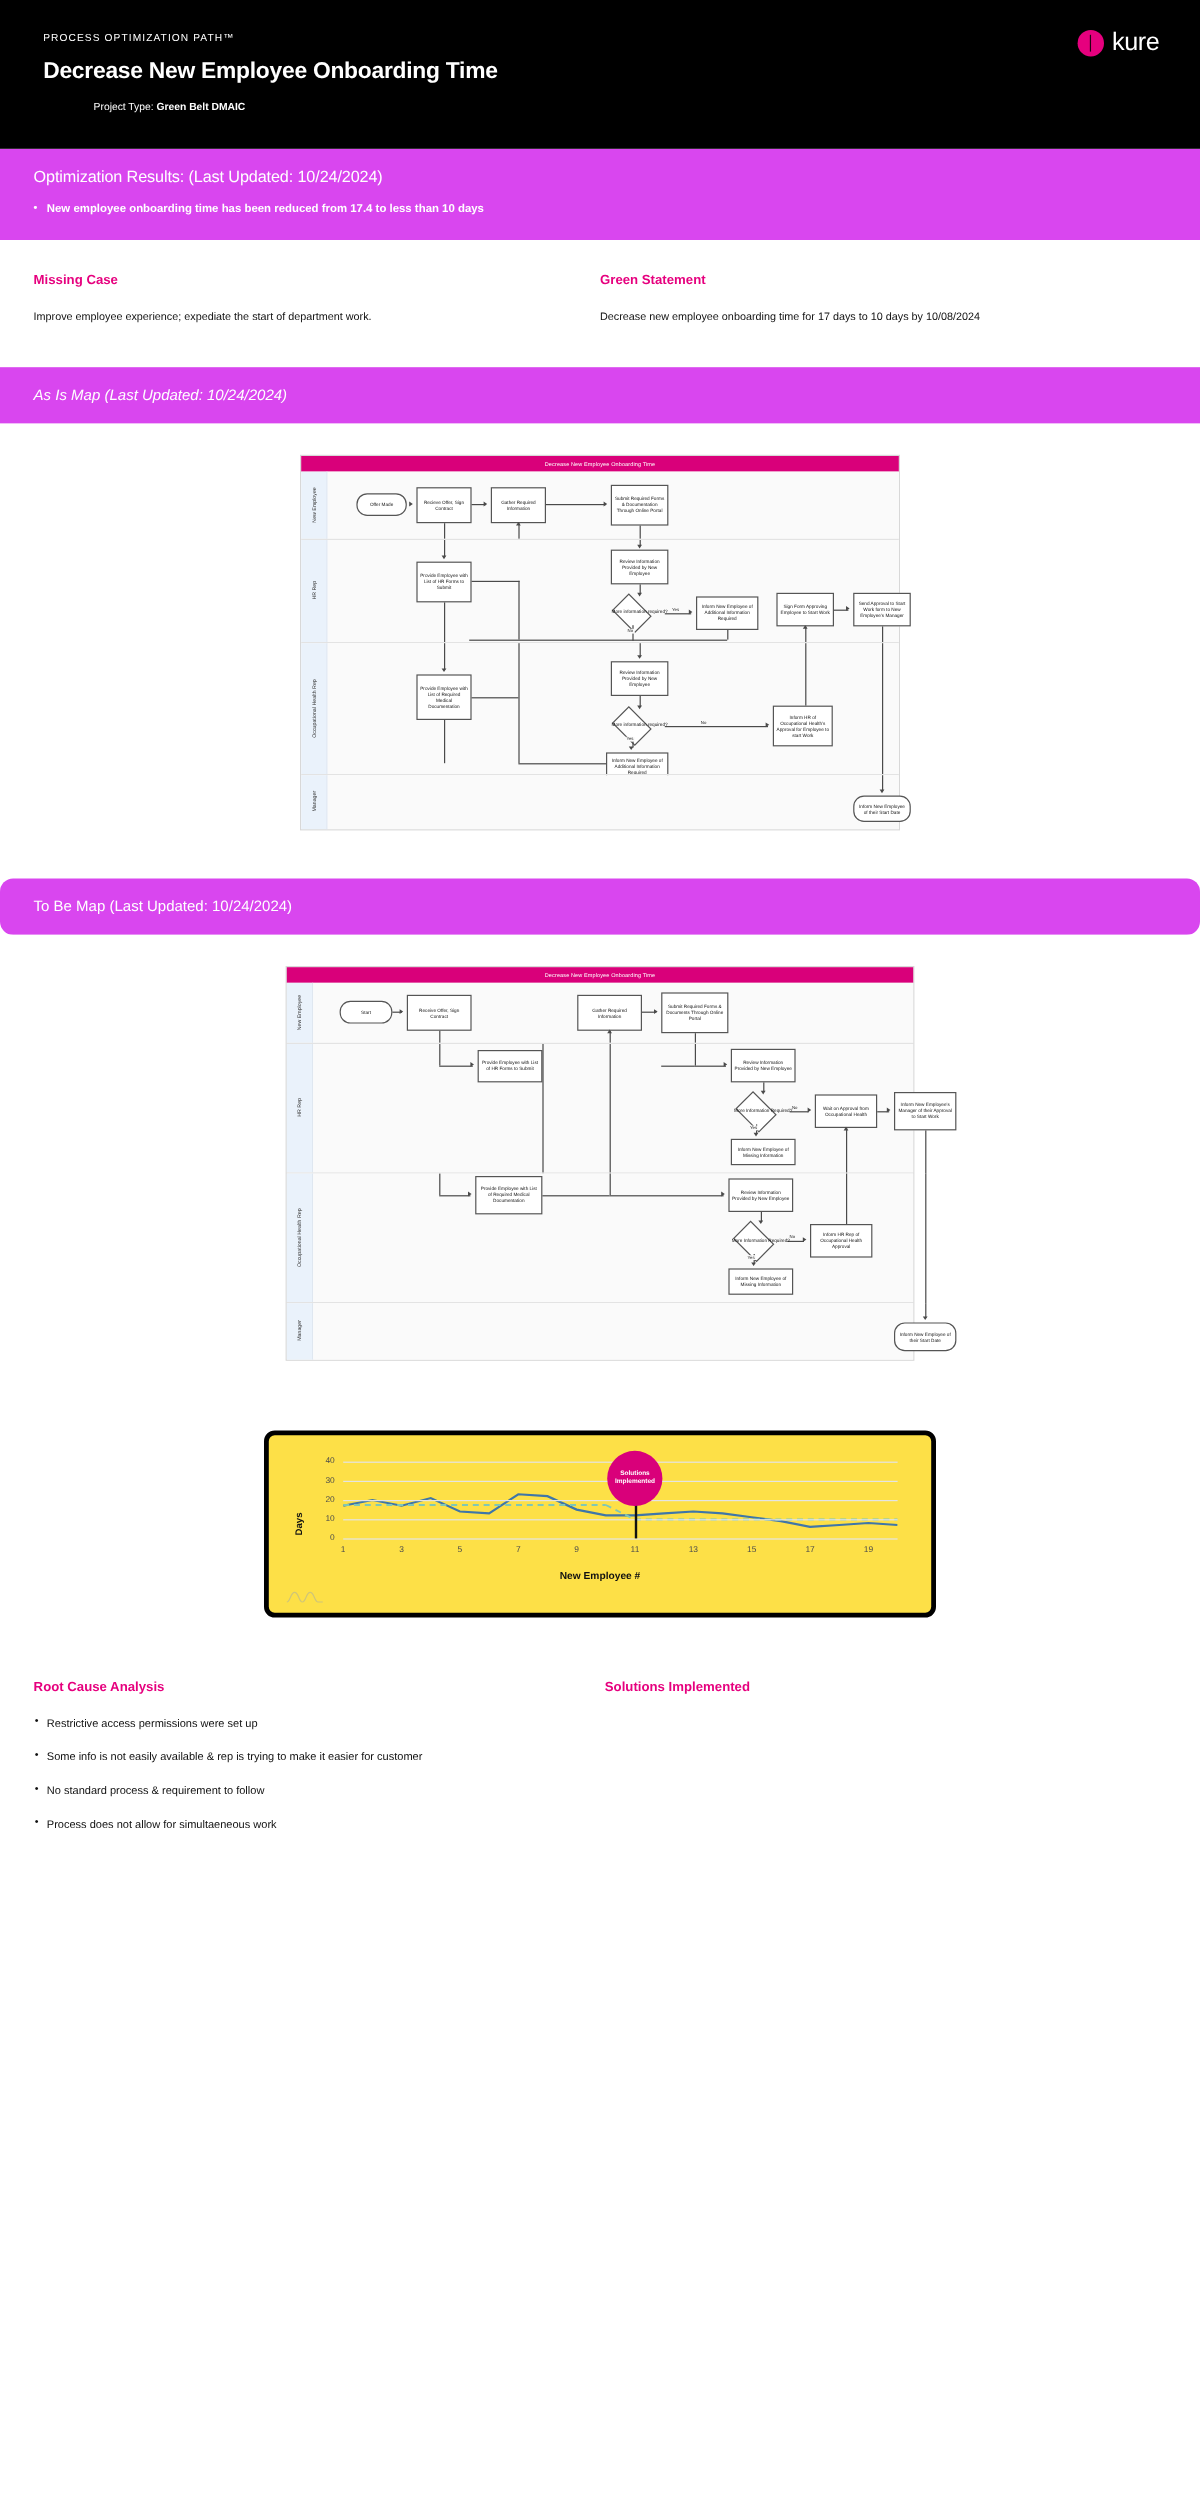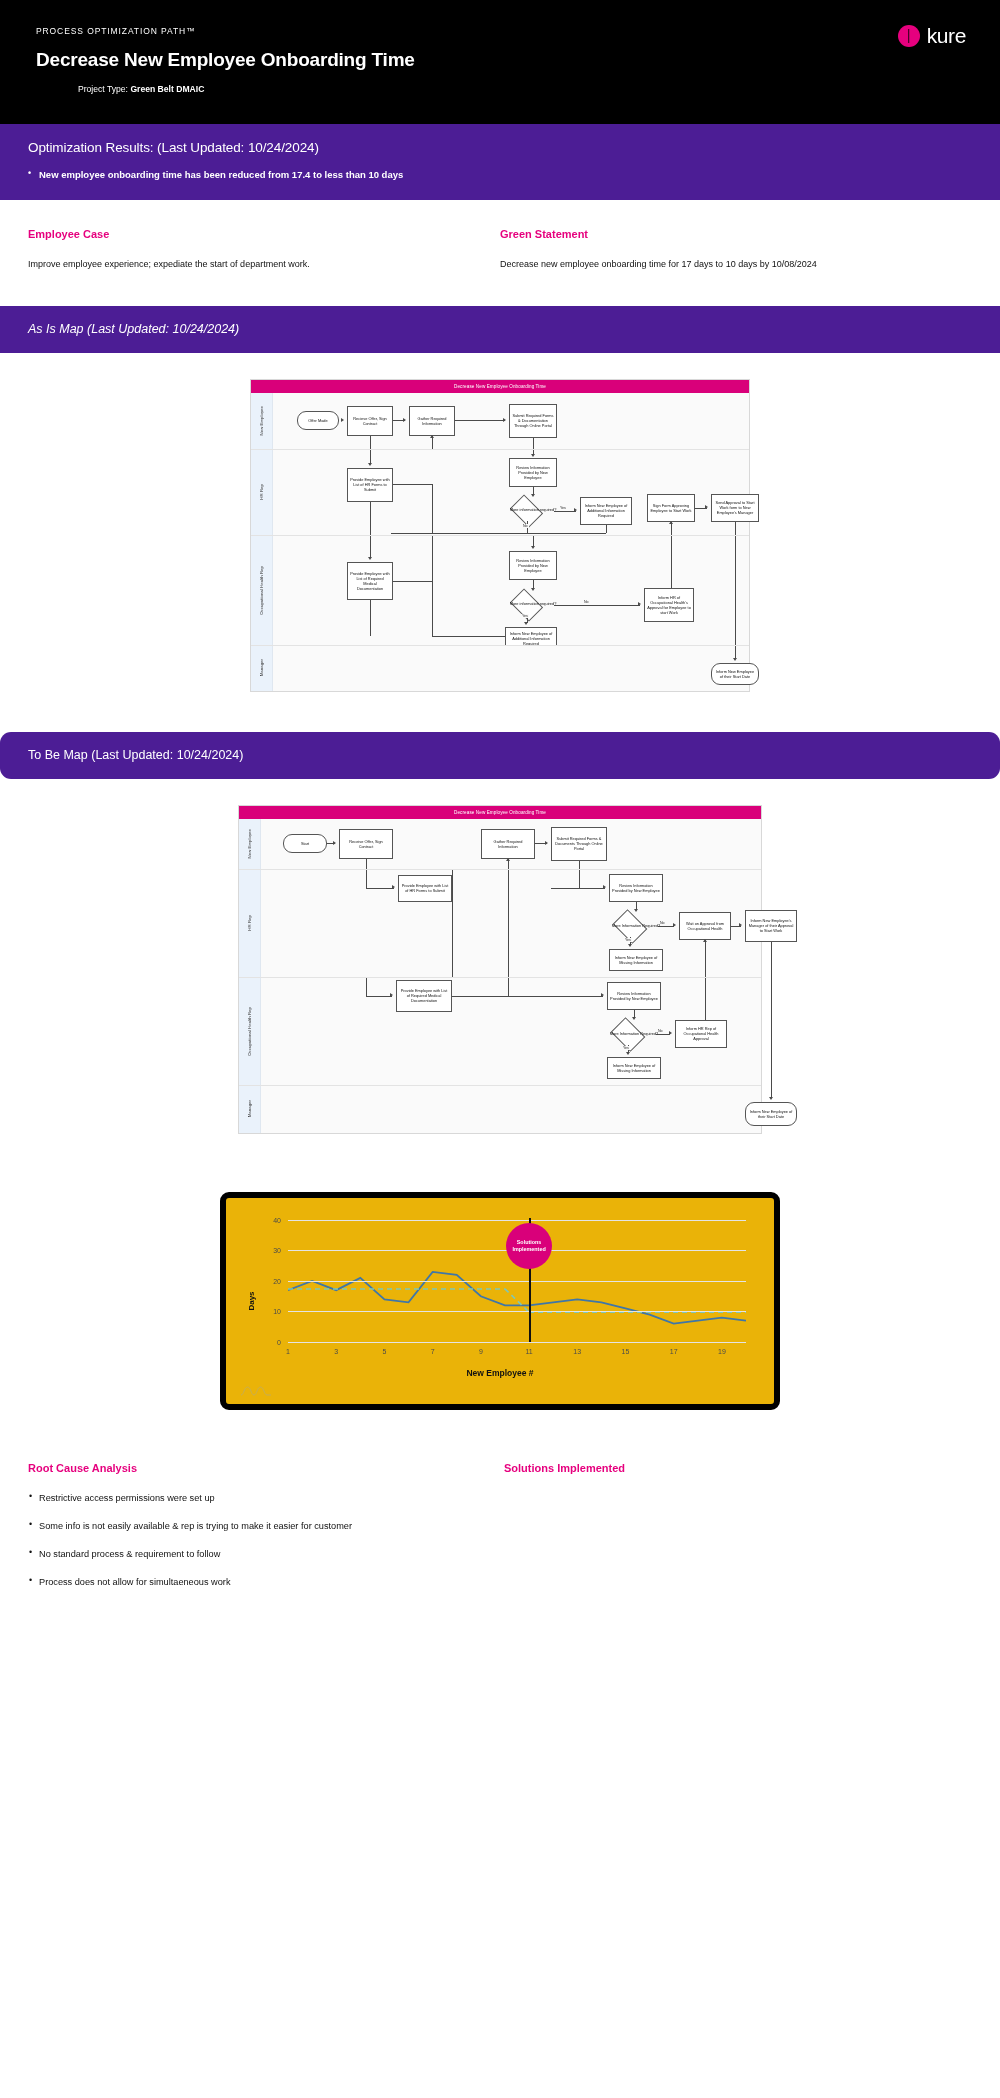--- a/index.html
+++ b/index.html
@@ -67,21 +67,21 @@
   }
   .logo-word {
     color: #ffffff;
     font-size: 21px;
     font-weight: 400;
     letter-spacing: -0.4px;
   }
 
   
   .band {
-    background: #4c1d95;
+    background: #d946ef;
     color: #ffffff;
     padding: 14px 28px 16px 28px;
   }
   .band-lg { padding: 16px 28px 18px 28px; }
   .band-title {
     font-size: 13.5px;
     font-weight: 400;
     letter-spacing: -0.1px;
   }
   .band-bullets { margin-top: 13px; }
@@ -236,25 +236,25 @@
 
   
   .chart-area {
     background: #ffffff;
     padding: 22px 0 26px 0;
     display: flex;
     justify-content: center;
   }
   .chart-card {
     width: 560px;
-    height: 218px;
-    border: 6px solid #000000;
+    height: 156px;
+    border: 4px solid #000000;
     border-radius: 9px;
     position: relative;
-    background: #eab308;
+    background: #fde047;
   }
   .plot {
     position: absolute;
     left: 62px; top: 22px;
     right: 28px; bottom: 62px;
   }
   .gridline {
     position: absolute;
     left: 0; right: 0;
     height: 1px;
@@ -346,21 +346,21 @@
 
   <div class="band band-lg">
     <div class="band-title">Optimization Results: (Last Updated: 10/24/2024)</div>
     <div class="band-bullets">
       <div class="band-bullet">New employee onboarding time has been reduced from 17.4 to less than 10 days</div>
     </div>
   </div>
 
   <div class="twocol">
     <div class="col">
-      <div class="col-head">Employee Case</div>
+      <div class="col-head">Missing Case</div>
       <div class="col-body">Improve employee experience; expediate the start of department work.</div>
     </div>
     <div class="col">
       <div class="col-head">Green Statement</div>
       <div class="col-body">Decrease new employee onboarding time for 17 days to 10 days by 10/08/2024</div>
     </div>
   </div>
 
   <div class="band" style="padding:16px 28px 17px 28px;font-style:italic;">
     <div class="band-title-sm">As Is Map (Last Updated: 10/24/2024)</div>

